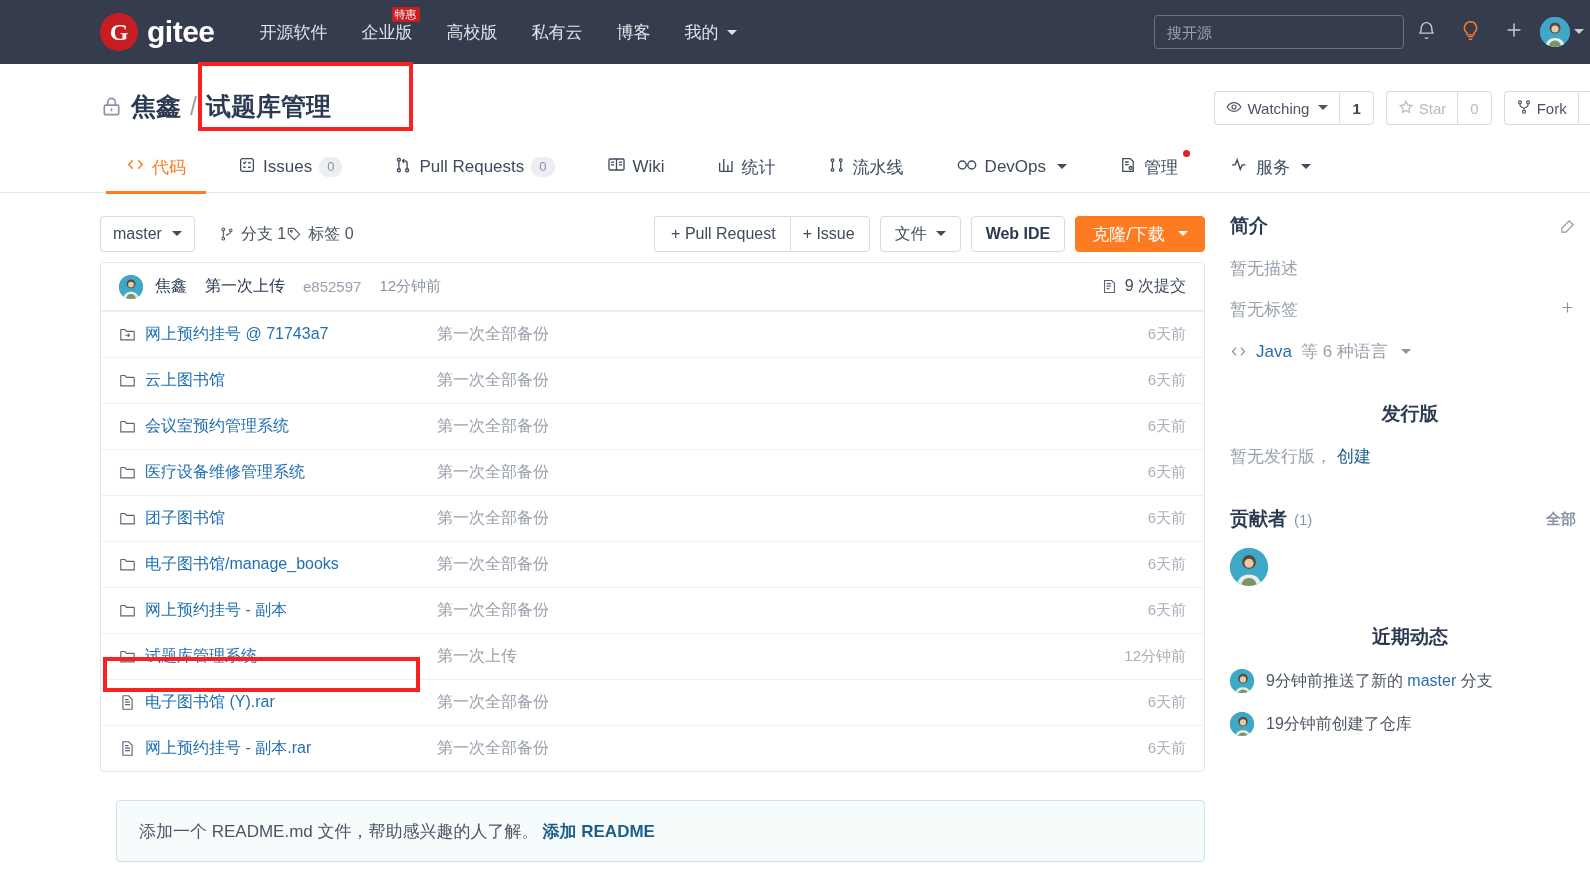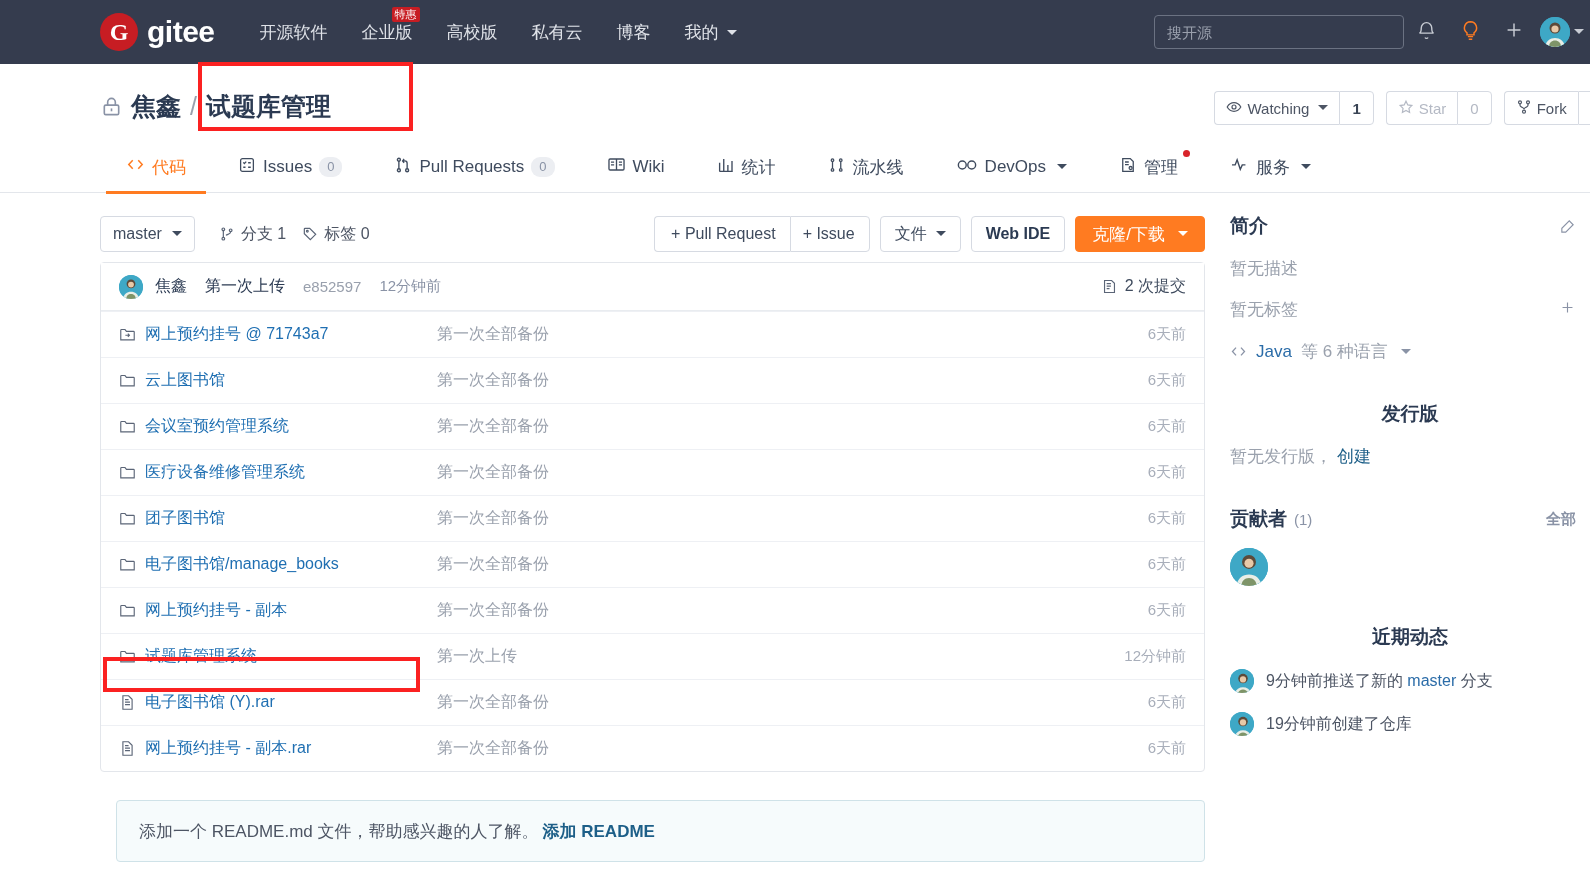--- a/index.html
+++ b/index.html
@@ -119,21 +119,21 @@
 
   
   .main { position:absolute; left:100px; top:213px; width:1105px; }
 
   .toolbar { display:flex; align-items:center; height:42px; }
   .branch-btn {
     border:1px solid #d6dae2; background:#fff; border-radius:4px; height:36px;
     display:flex; align-items:center; padding:0 12px; font-size:16px; color:#3f4b5e;
     cursor:pointer; gap:6px;
   }
-  .meta-links { display:flex; align-items:center; gap:16px; margin-left:24px; font-size:16px; color:#4d5564; }
+  .meta-links { display:flex; align-items:center; margin-left:24px; font-size:16px; color:#4d5564; }
   .meta-link { display:flex; align-items:center; gap:6px; cursor:pointer; }
   .toolbar-right { margin-left:auto; display:flex; align-items:center; gap:10px; }
   .tb-btn {
     border:1px solid #d6dae2; background:#fff; height:36px; display:flex;
     align-items:center; padding:0 14px; font-size:16px; color:#3f4b5e;
     cursor:pointer; border-radius:4px; gap:5px; white-space:nowrap;
   }
   .pair { display:flex; }
   .pair .tb-btn:first-child { border-radius:4px 0 0 4px; border-right:none;padding-left:16px; }
   .pair .tb-btn:last-child { border-radius:0 4px 4px 0;padding-left:12px; }
@@ -496,21 +496,21 @@
         <span class="commit-msg">第一次上传</span>
         <span class="commit-sha">e852597</span>
         <span class="commit-time">12分钟前</span>
         <span class="commit-count">
           <span class="ic">
             <svg width="17" height="17" viewBox="0 0 24 24" fill="none" stroke="currentColor" stroke-width="1.6">
               <path d="M5 3.5h10l4 4V20.5H5z"></path>
               <path d="M8 8h6M8 11.5h6M8 15h4"></path>
             </svg>
           </span>
-          <span>2 次提交</span>
+          <span>9 次提交</span>
         </span>
       </div>
 
       <div class="frow">
         <div class="fname">
           <span class="ic">
             <svg width="17" height="17" viewBox="0 0 24 24" fill="none" stroke="currentColor" stroke-width="1.6">
               <path d="M2.5 19.5V6a1 1 0 0 1 1-1h5l2 2.5h10a1 1 0 0 1 1 1v11z"></path>
               <path d="M9 13h5M12.5 10.8L14.7 13l-2.2 2.2"></path>
             </svg>

